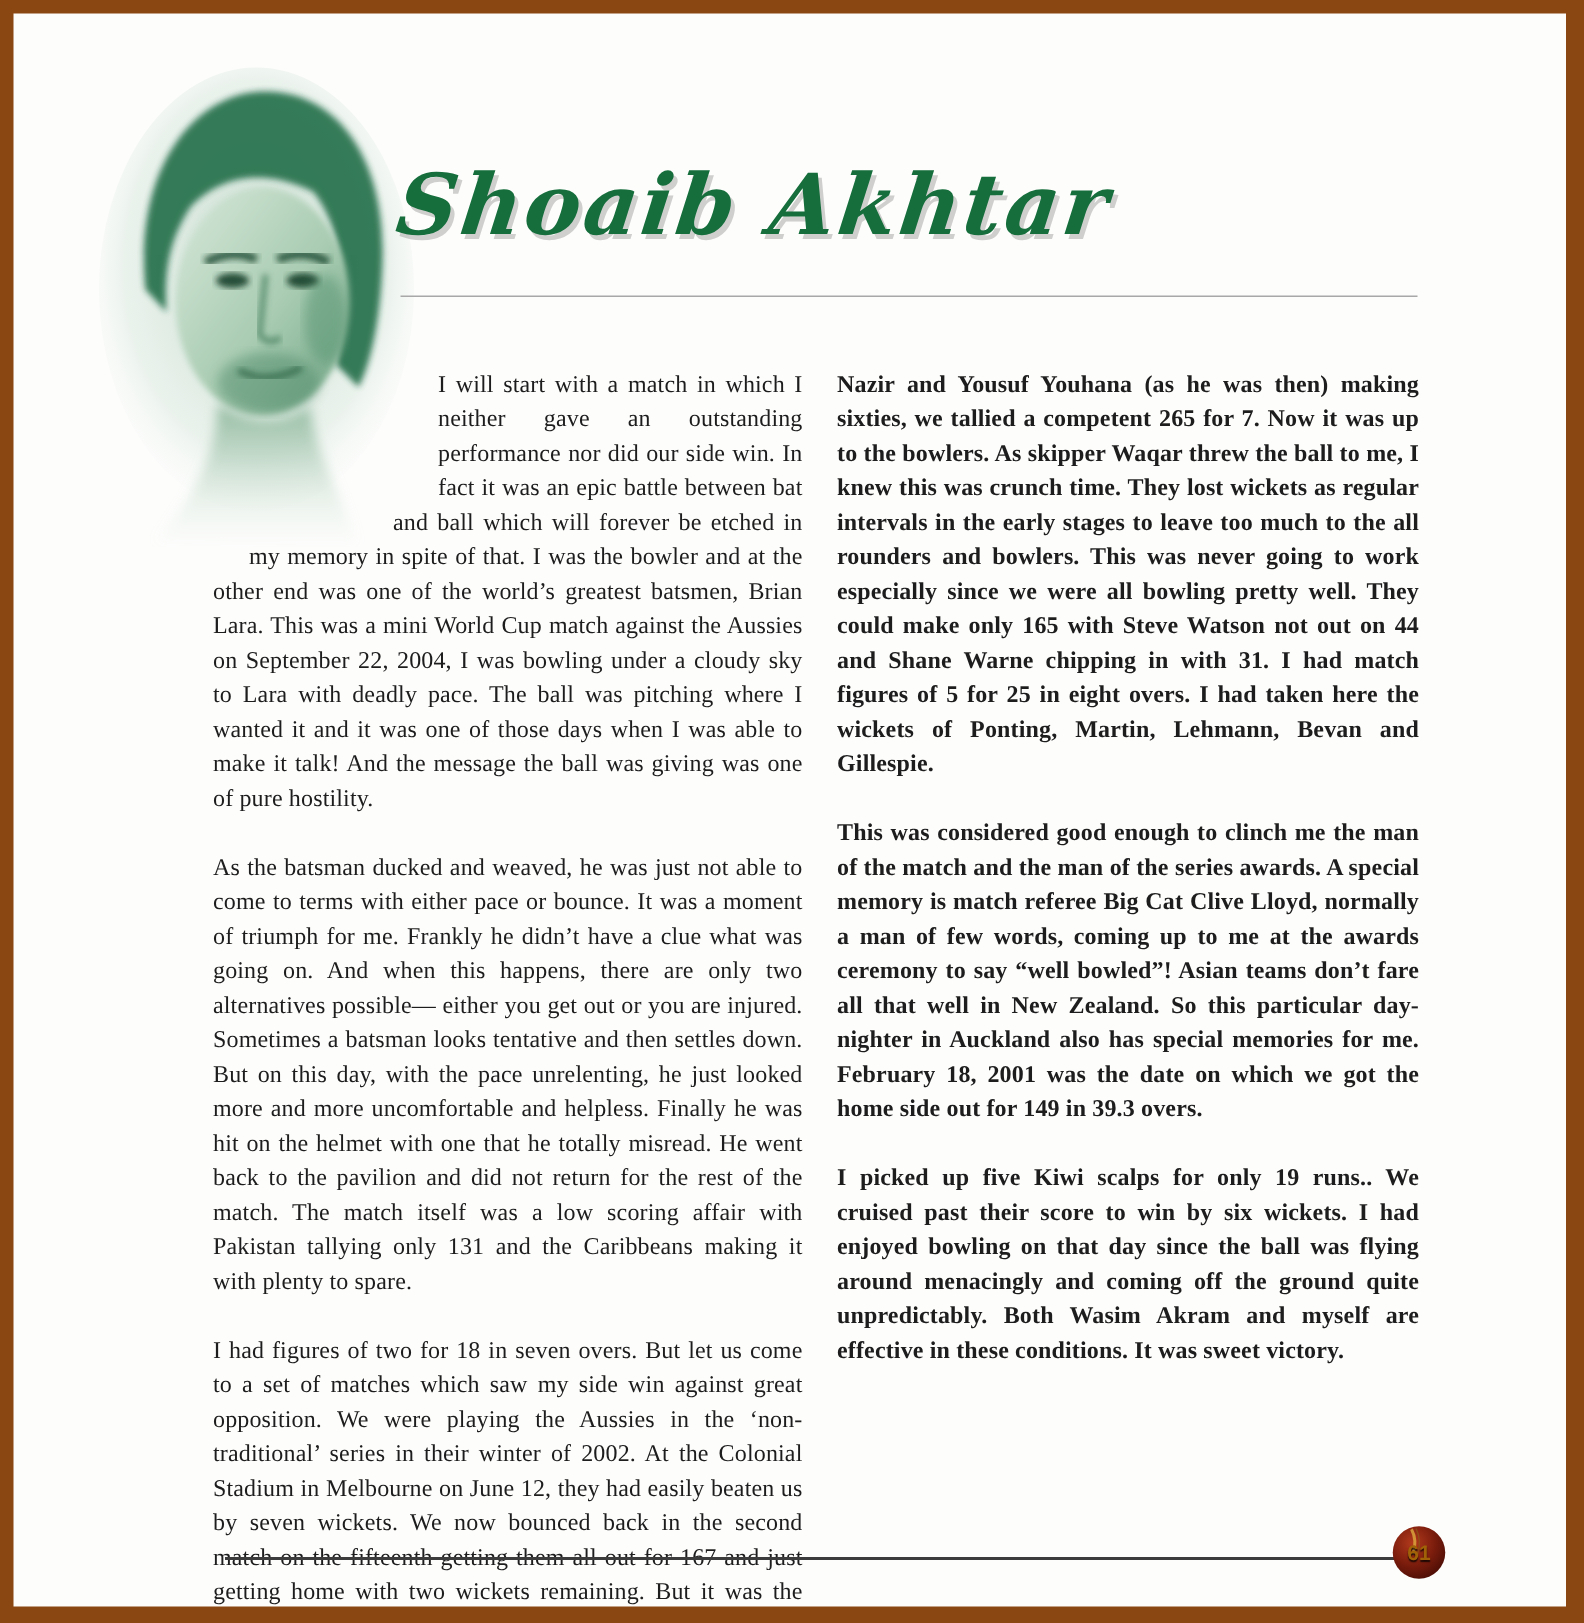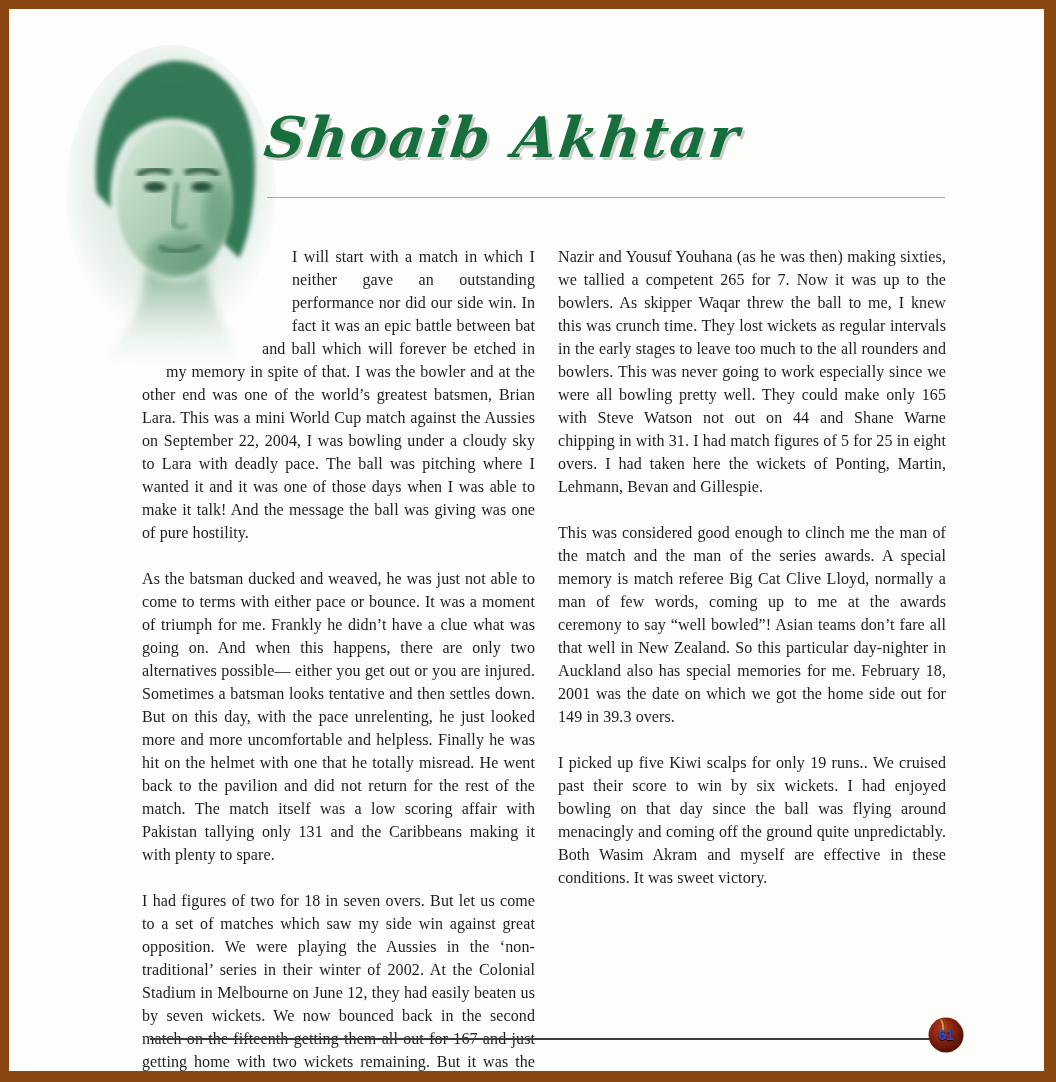--- a/index.html
+++ b/index.html
@@ -42,37 +42,37 @@
   }
   
   .col{
     position:absolute;top:236px;
     font-size:16px;line-height:23px;color:var(--text);
     text-align:justify;
     letter-spacing:.1px;
   }
   .col p{margin:0 0 23px 0;}
   .col-left{left:133px;width:393px;}
-  .col-right{left:549px;width:388px;}
+  .col-right{left:549px;width:388px;font-weight:bold;}
   
   .wrapA{float:left;clear:left;width:150px;height:92px;}
   .wrapB{float:left;clear:left;width:120px;height:23px;}
   .wrapC{float:left;clear:left;width:24px;height:23px;}
   
   .footer-rule{
     position:absolute;left:141px;top:1029px;width:782px;height:2px;
     background:var(--footer_rule);
   }
   .ball{position:absolute;left:918px;top:1007px;width:38px;height:38px;}
   .ball svg{display:block;width:100%;height:100%;}
   .ball-num{
     position:absolute;inset:0;
     display:flex;align-items:center;justify-content:center;
     font:700 14px "Liberation Sans", sans-serif;
-    color:#1d4ed8;
+    color:#a16207;
     text-shadow:0 1px 1px rgba(0,0,0,.8);
   }
 </style>
 </head>
 <body>
 
 <div class="frame">
 
   <div class="portrait">
     <svg viewBox="0 0 220 322" xmlns="http://www.w3.org/2000/svg">

